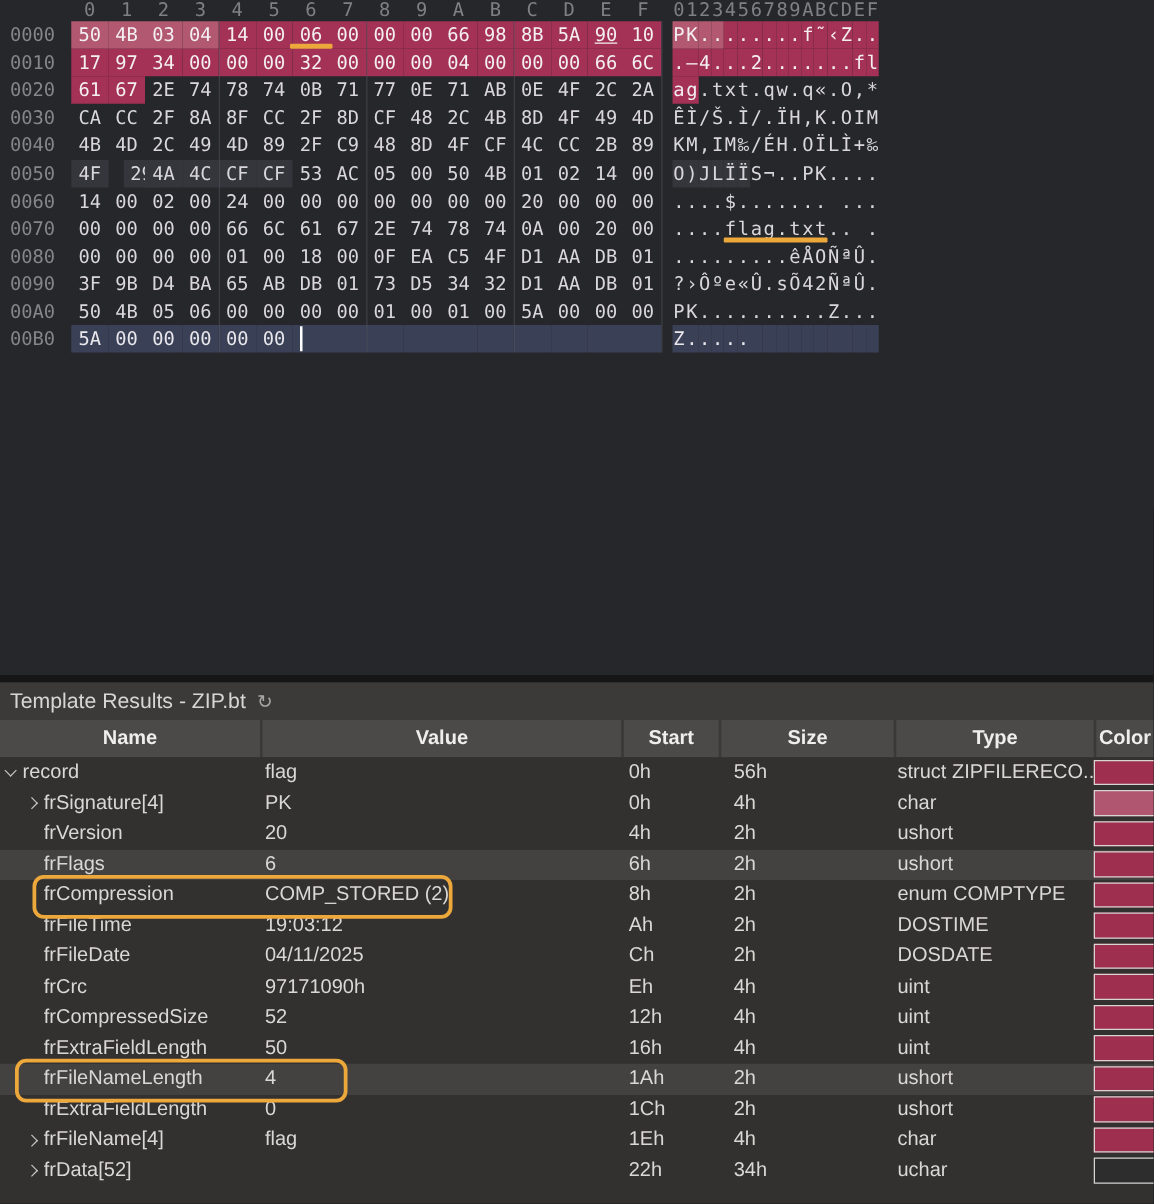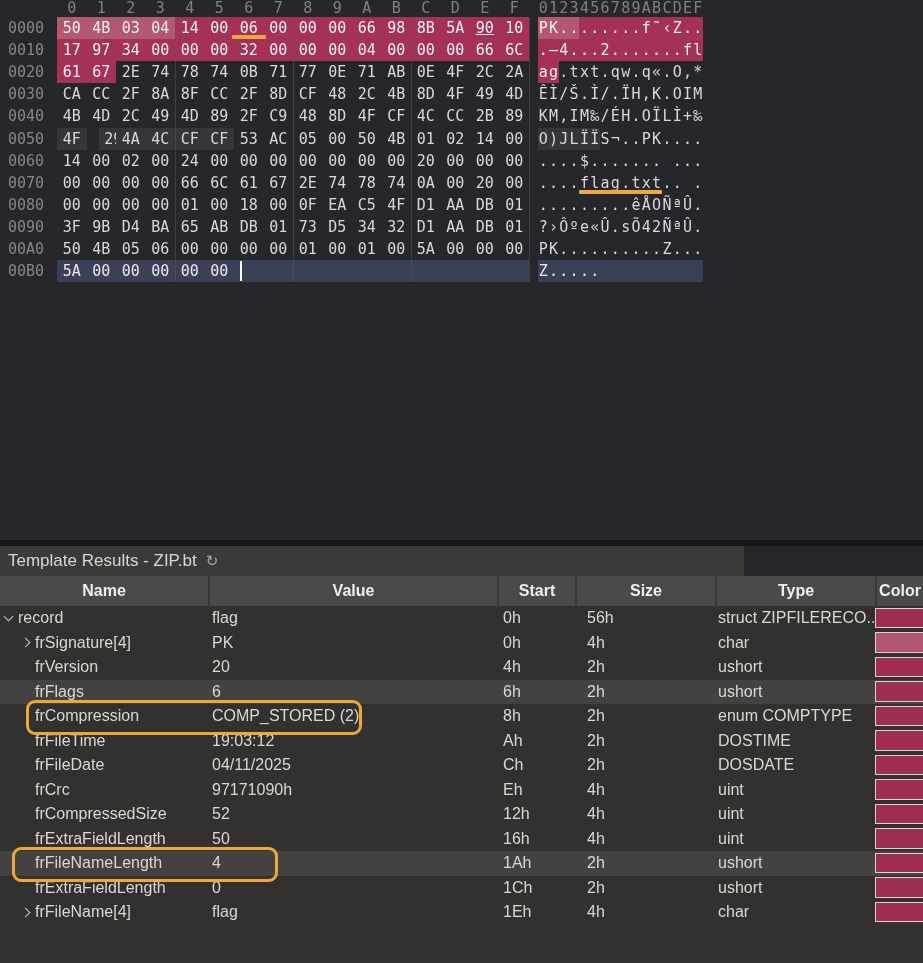--- a/index.html
+++ b/index.html
@@ -18,21 +18,21 @@
   .axcell{width:10.32px;height:22.1px;line-height:22.1px;text-align:center;color:#d9d7db;}
   .sig{background:var(--sig,#b25870);color:#f4eff2;}
   .hdr{background:var(--hdr,#a43156);color:#f4eff2;}
   .sub{background:var(--sub,#35363c);}
   .sel{background:var(--sel,#3a4156);color:#e9e7ec;}
   .vline{position:absolute;width:1px;background:#54565e;opacity:.5;z-index:2;}
   .underline{position:absolute;height:4px;background:var(--orange,#eda83c);z-index:3;border-radius:1px;}
   .cursor{position:absolute;width:2px;background:#ffffff;z-index:4;}
   
   #panel-strip{position:absolute;left:0;top:540px;width:923px;height:6px;background:#161616;}
-  #panel-title{position:absolute;left:0;top:546px;width:744px;height:30px;
+  #panel-title{position:absolute;left:0;top:546px;width:923px;height:30px;
     background:var(--titlebar,#3b3a38);color:#d8d6d3;font-size:17px;line-height:30px;}
   #panel-title .t{margin-left:8px;}
   #panel-title .r{margin-left:9px;color:#a9a7a4;font-size:15px;cursor:pointer;}
   #thead{position:absolute;left:0;top:576px;width:923px;height:30px;background:var(--thead,#4b4a48);}
   .hcell{position:absolute;top:0;height:30px;line-height:30px;text-align:center;
     color:#efeeec;font-size:16px;font-weight:bold;box-sizing:border-box;
     border-right:2px solid #3a3938;}
   .hcell:last-child{border-right:none;}
   #tbody{position:absolute;left:0;top:606px;width:923px;height:357px;background:var(--panel,#32312f);}
   .trow{position:absolute;left:0;width:923px;height:24.5px;font-size:16px;color:#dad8d5;}
@@ -629,15 +629,24 @@
         </div>
         <div class="trow" style="top: 294px;">
           <div class="chev right" style="left: 22px;"></div>
           <div class="tcell" style="left: 35px;">frFileName[4]</div>
           <div class="tcell" style="left: 212px;">flag</div>
           <div class="tcell" style="left: 503px;">1Eh</div>
           <div class="tcell" style="left: 587px;">4h</div>
           <div class="tcell" style="left: 718px;">char</div>
           <div class="swatch" style="background: rgb(158, 47, 78);"></div>
         </div>
+        <div class="trow" style="top: 318.5px;">
+          <div class="chev right" style="left: 22px;"></div>
+          <div class="tcell" style="left: 35px;">frData[52]</div>
+          <div class="tcell" style="left: 212px;"></div>
+          <div class="tcell" style="left: 503px;">22h</div>
+          <div class="tcell" style="left: 587px;">34h</div>
+          <div class="tcell" style="left: 718px;">uchar</div>
+          <div class="swatch" style="background: rgb(46, 45, 45);"></div>
+        </div>
       </div>
   </div>
 </div>
 
 </body></html>

